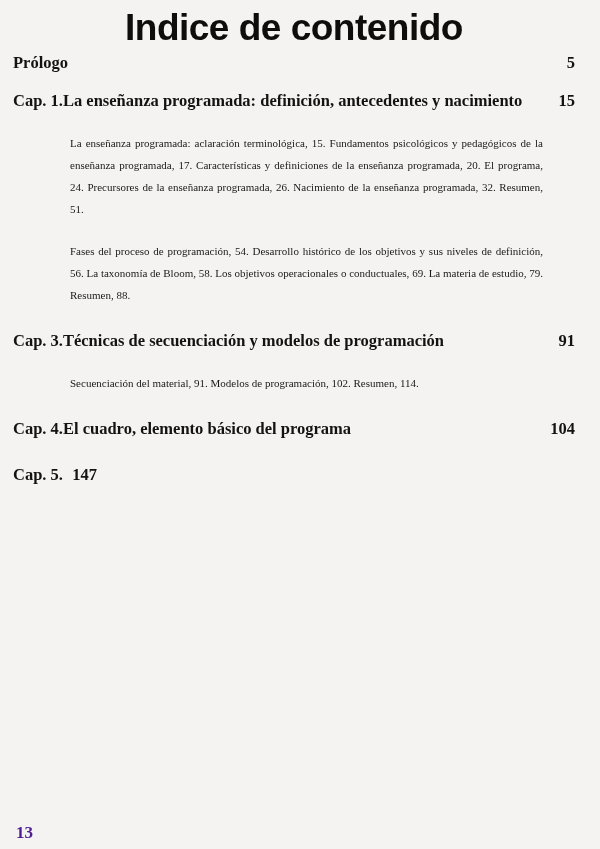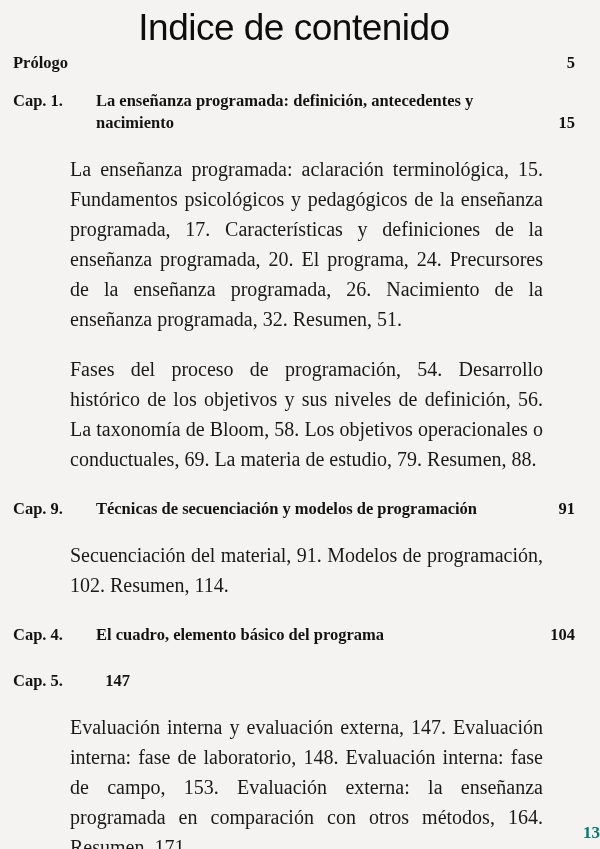--- a/index.html
+++ b/index.html
@@ -17,36 +17,35 @@
   }
   .page {
     box-sizing: border-box;
     width: 600px;
     height: 849px;
     padding: 5px 25px 0 13px;
     position: relative;
   }
   .title {
     font-family: "Liberation Sans", sans-serif;
-    font-weight: 400;
+    font-weight: 700;
     font-size: 37px;
     line-height: 42px;
     letter-spacing: -0.5px;
     text-align: center;
     color: #0e0d0c;
     margin: 2px 0 3px 0;
   }
   .toc-row {
     display: flex;
     align-items: flex-start;
     font-weight: bold;
     font-size: 16.5px;
     line-height: 22px;
     color: #141310;
-    gap: 33px;
   }
   .toc-label {
     flex: 0 0 49px;
     white-space: nowrap;
   }
   .toc-title {
     flex: 1 1 auto;
     padding-right: 6px;
   }
   .toc-page {
@@ -57,35 +56,35 @@
   }
   .chapter .toc-row {
     margin-top: 24px;
   }
   .chapter.first .toc-row {
     margin-top: 16px;
   }
   .chapter-desc {
     margin: 20px 32px 0 57px;
     text-align: justify;
-    font-size: 20px;
-    line-height: 30px;
+    font-size: 11px;
+    line-height: 22px;
     font-weight: normal;
     color: #1a1916;
   }
   .footer {
     position: absolute;
-    left: 4px;
+    left: 16px;
     right: 0;
     bottom: 6px;
-    text-align: right;
+    text-align: left;
     font-family: "Liberation Serif", serif;
     font-weight: bold;
     font-size: 17px;
-    color: #0f766e;
+    color: #4c1d95;
   }
 </style>
 </head>
 <body>
 
 <div class="page">
 
   <h1 class="title">Indice de contenido</h1>
 
   <div class="toc-row">
@@ -102,38 +101,37 @@
     </div>
     <p class="chapter-desc">La enseñanza programada: aclaración terminológica, 15. Fundamentos psicológicos y pedagógicos de la enseñanza programada, 17. Características y definiciones de la enseñanza programada, 20. El programa, 24. Precursores de la enseñanza programada, 26. Nacimiento de la enseñanza programada, 32. Resumen, 51.</p>
   </section>
 
   <section class="chapter">
     <p class="chapter-desc">Fases del proceso de programación, 54. Desarrollo histórico de los objetivos y sus niveles de definición, 56. La taxonomía de Bloom, 58. Los objetivos operacionales o conductuales, 69. La materia de estudio, 79. Resumen, 88.</p>
   </section>
 
   <section class="chapter">
     <div class="toc-row">
-      <span class="toc-label">Cap. 9.</span>
+      <span class="toc-label">Cap. 3.</span>
       <span class="toc-title">Técnicas de secuenciación y modelos de programación</span>
       <span class="toc-page">91</span>
     </div>
     <p class="chapter-desc">Secuenciación del material, 91. Modelos de programación, 102. Resumen, 114.</p>
   </section>
 
   <section class="chapter">
     <div class="toc-row">
       <span class="toc-label">Cap. 4.</span>
       <span class="toc-title">El cuadro, elemento básico del programa</span>
       <span class="toc-page">104</span>
     </div>
   </section>
 
   <section class="chapter">
     <div class="toc-row">
       <span class="toc-label">Cap. 5.</span>
       <span class="toc-page">147</span>
     </div>
-    <p class="chapter-desc">Evaluación interna y evaluación externa, 147. Evaluación interna: fase de laboratorio, 148. Evaluación interna: fase de campo, 153. Evaluación externa: la enseñanza programada en comparación con otros métodos, 164. Resumen, 171.</p>
   </section>
 
   <div class="footer">13</div>
 
 </div>
 
 </body></html>

